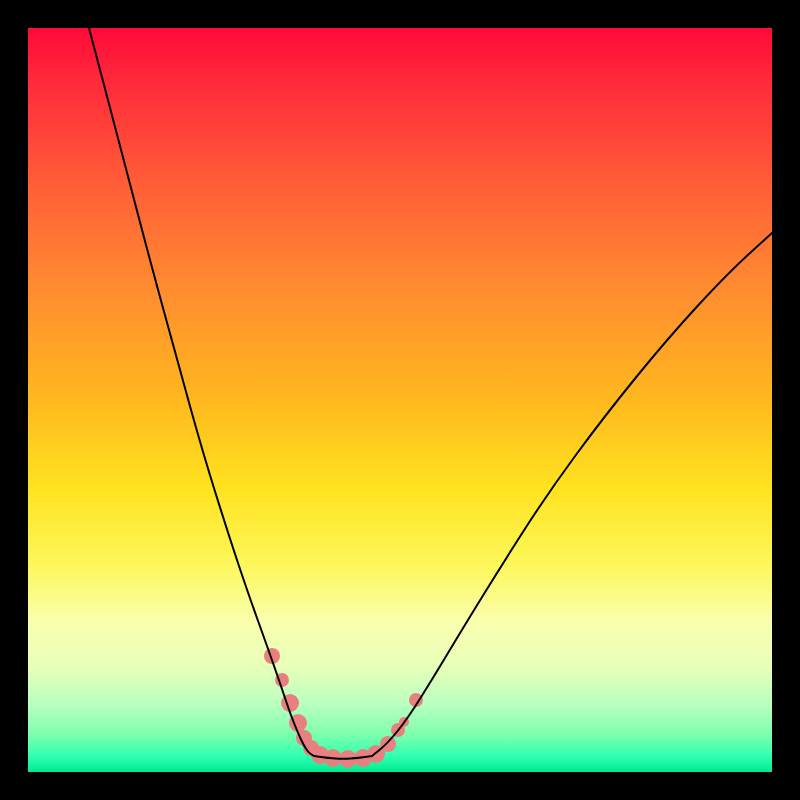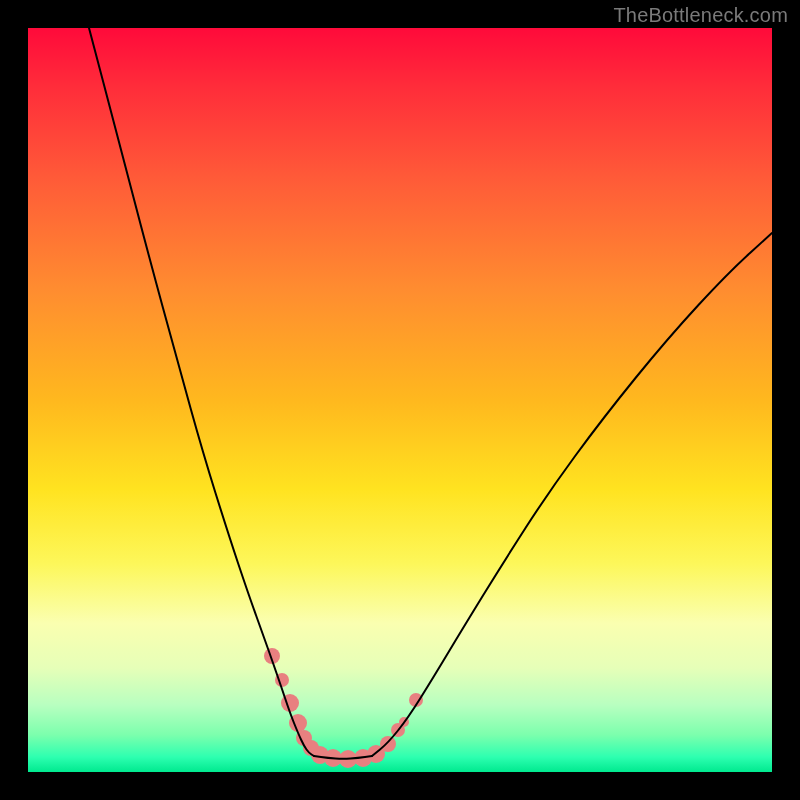--- a/index.html
+++ b/index.html
@@ -62,21 +62,20 @@
     position: absolute;
     top: 0; left: 0;
     width: 100%;
     height: 100%;
   }
 </style>
 </head>
 <body>
 
 <div class="frame">
-  <div class="watermark">TheBottleneck.com</div>
 
   <div class="plot-area">
     <div class="gradient-bg"></div>
 
     <svg class="curves" viewBox="0 0 744 744" preserveAspectRatio="none">
       <g id="marker-layer">
           <circle cx="244" cy="628" r="8" fill="#e88080" stroke="#d46a6a" stroke-width="0"></circle>
           <circle cx="254" cy="652" r="7" fill="#e88080" stroke="#d46a6a" stroke-width="0"></circle>
           <circle cx="262" cy="675" r="9" fill="#e88080" stroke="#d46a6a" stroke-width="0"></circle>
           <circle cx="270" cy="695" r="9" fill="#e88080" stroke="#d46a6a" stroke-width="0"></circle>

